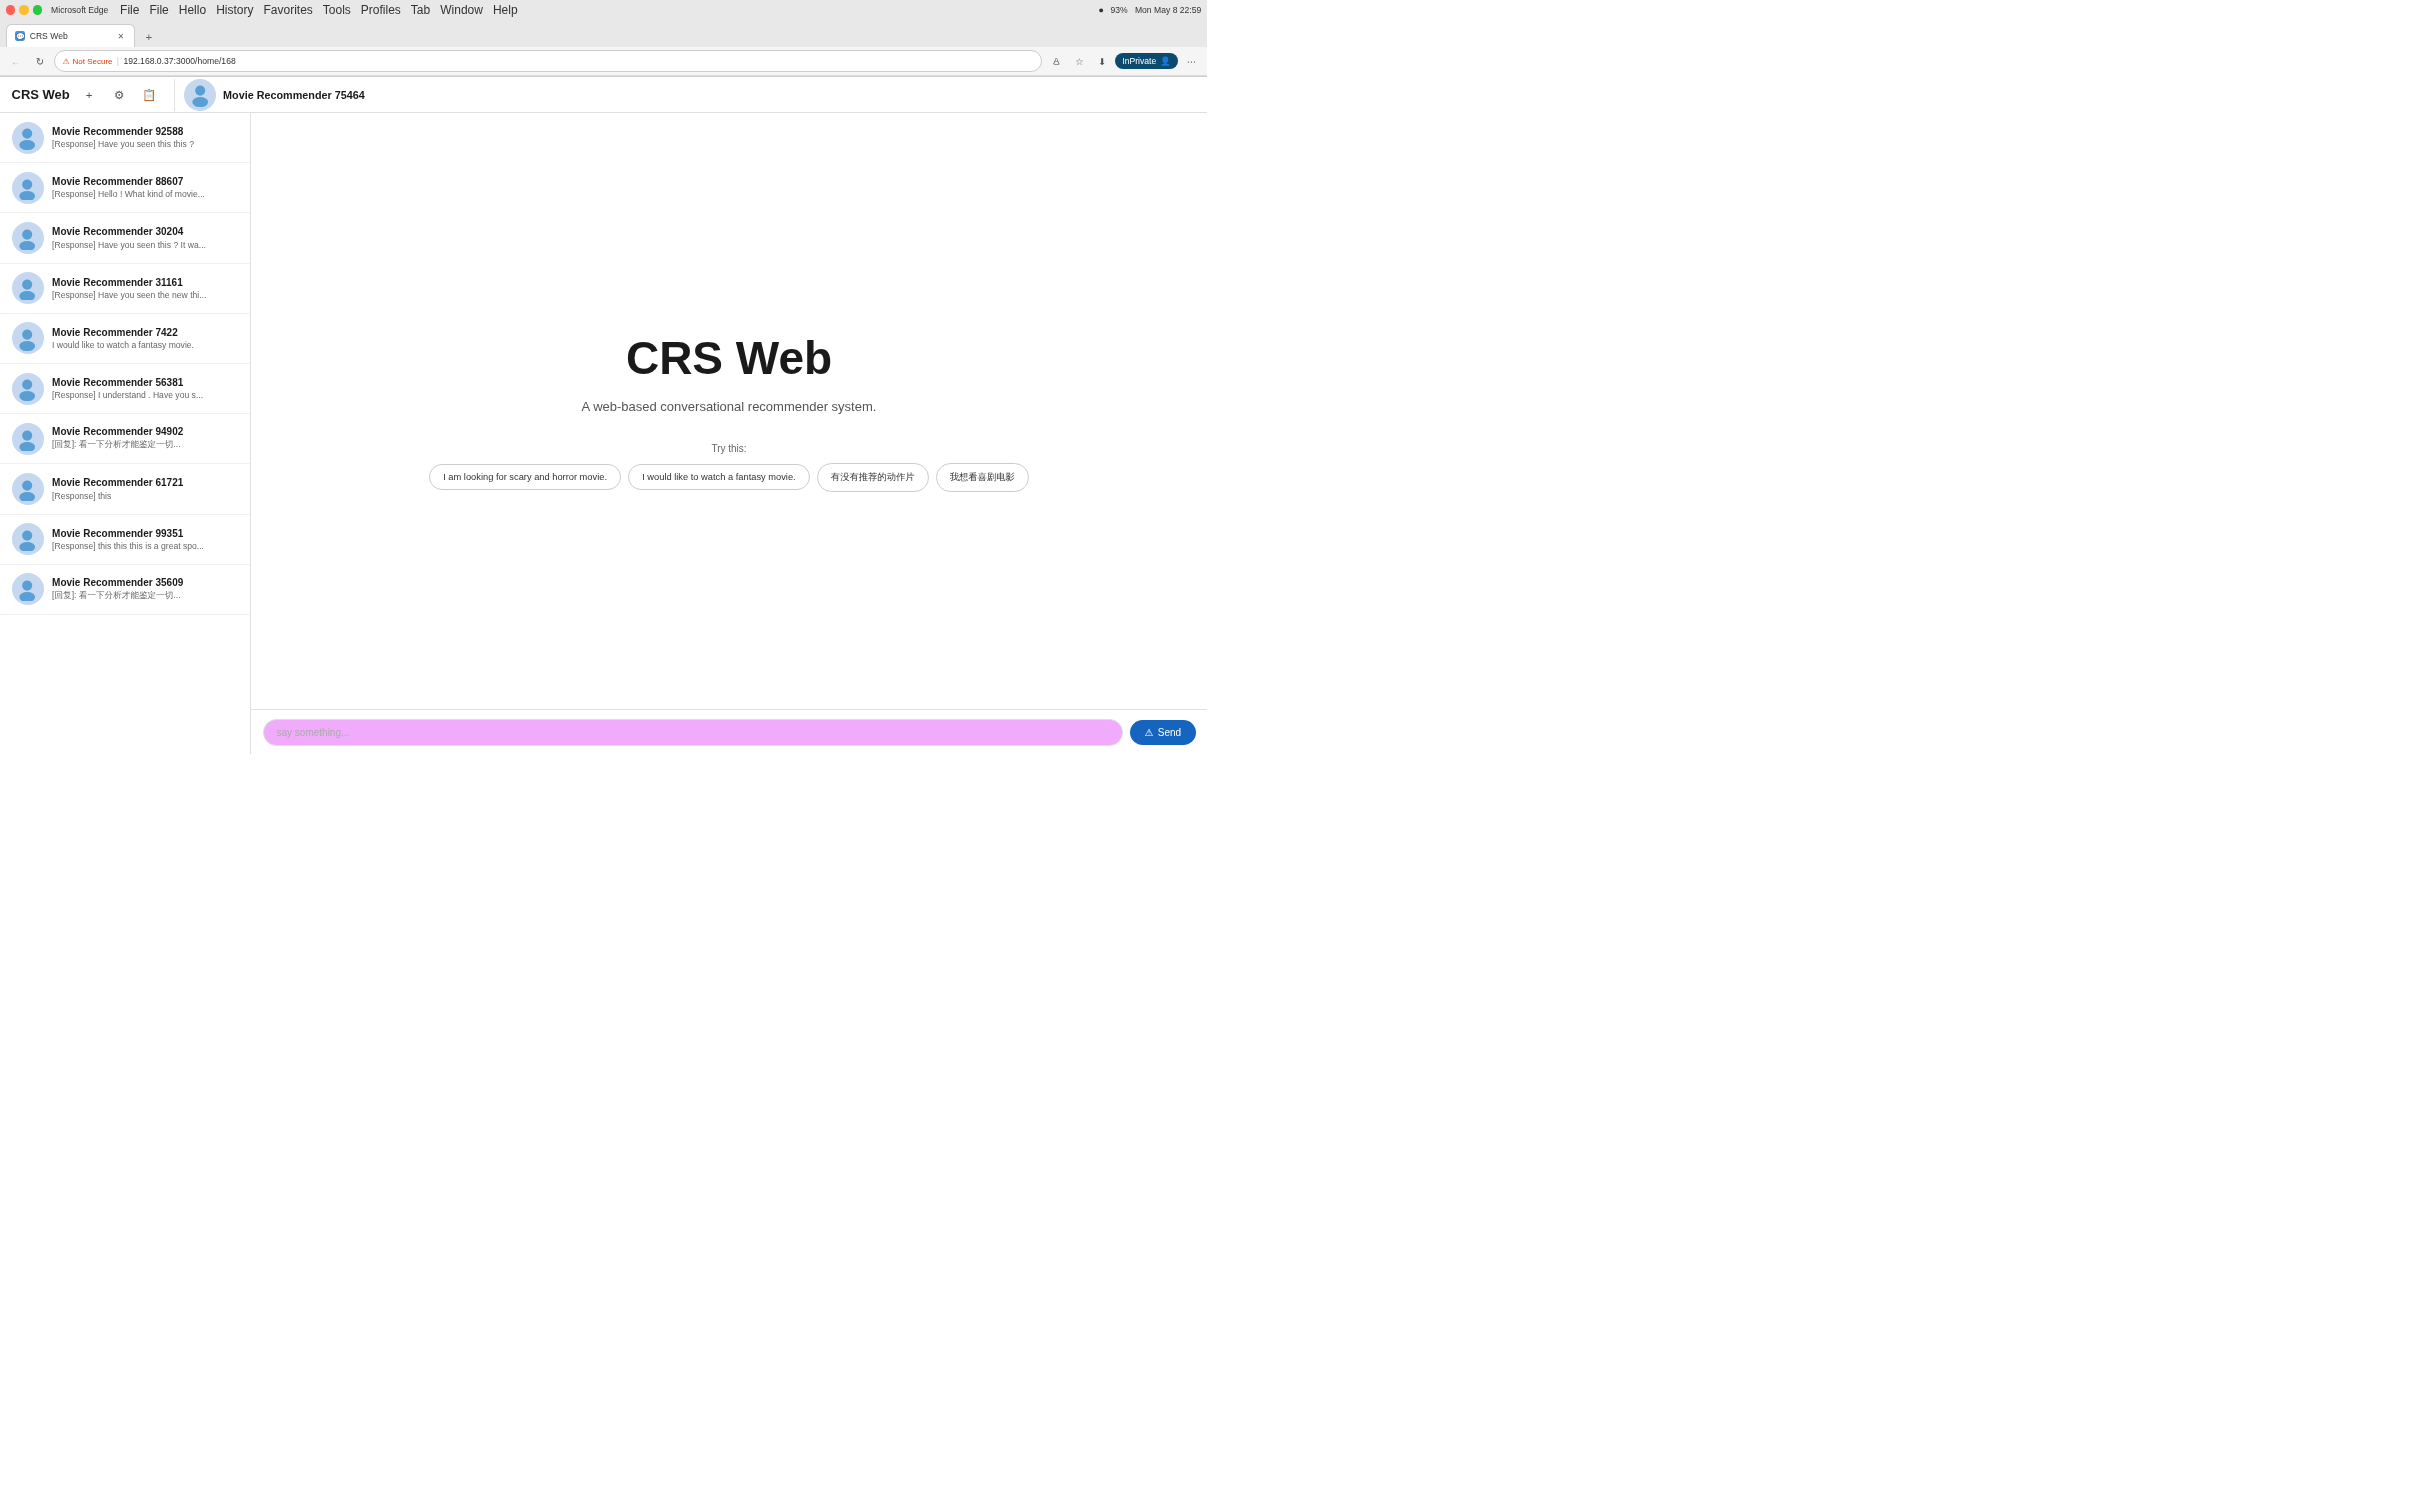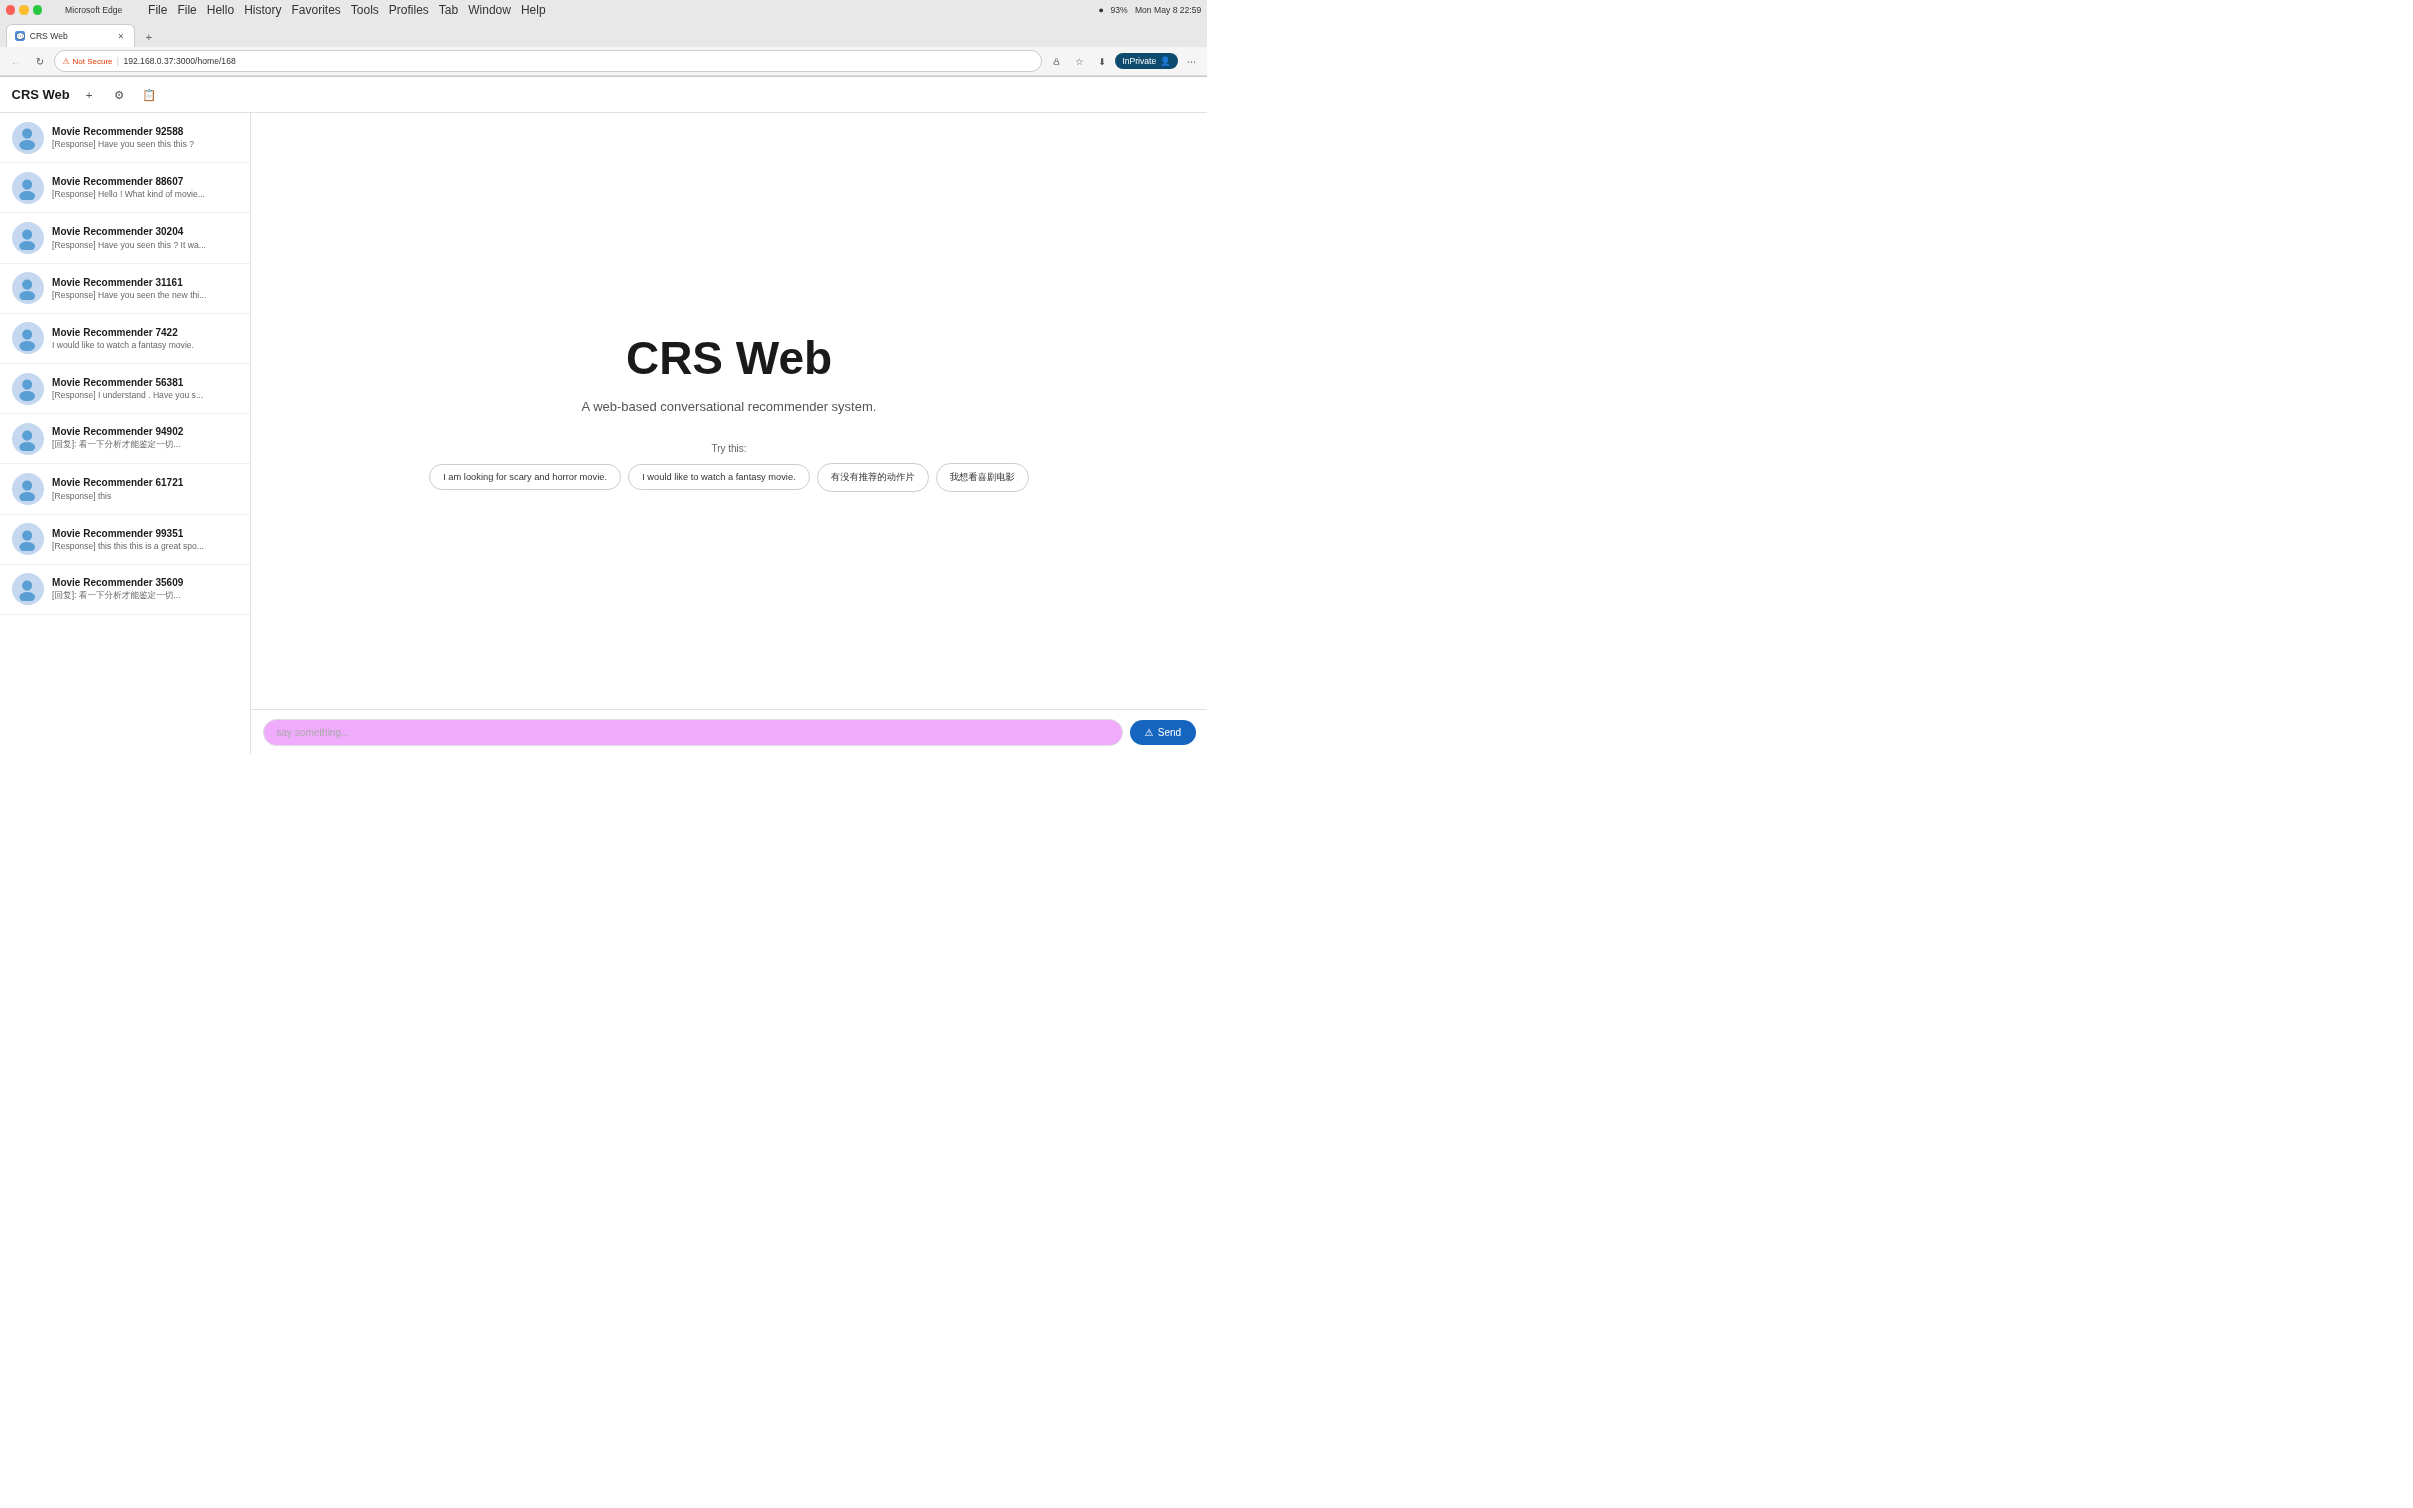--- a/index.html
+++ b/index.html
@@ -5,21 +5,21 @@
     * { margin: 0; padding: 0; box-sizing: border-box; }
     body { font-family: -apple-system, BlinkMacSystemFont, 'Segoe UI', sans-serif; background: #fff; width: 1207px; height: 754px; overflow: hidden; transform-origin: top left; }
 
     
     .titlebar {
       height: 20px;
       background: #e8e8e8;
       display: flex;
       align-items: center;
       padding: 0 5.7px;
-      gap: 20px;
+      gap: 6px;
       user-select: none;
     }
     .traffic-lights { display: flex; gap: 4.3px; align-items: center; }
     .traffic-light { width: 9.3px; height: 9.3px; border-radius: 50%; cursor: pointer; }
     .tl-close { background: #ff5f57; }
     .tl-min { background: #febc2e; }
     .tl-max { background: #28c840; }
     .titlebar-appname { font-size: 8.6px; color: #333; font-weight: 500; margin-left: 2.9px; }
     .titlebar-menu { display: flex; gap: 10px; margin-left: 5.7px; }
     .titlebar-menu span { font-size: 12px; color: #333; cursor: pointer; }
@@ -316,20 +316,29 @@
       <button class="nav-action-btn">⋯</button>
     </div>
   </div>
 </div>
 
 <div class="app-header">
   <span class="app-title">CRS Web</span>
   <button class="app-header-btn">+</button>
   <button class="app-header-btn">⚙</button>
   <button class="app-header-btn">📋</button>
+  <div class="current-chat-header">
+    <div class="avatar">
+      <svg viewBox="0 0 34 34" fill="none" xmlns="http://www.w3.org/2000/svg">
+        <circle cx="17" cy="12" r="7" fill="#5a9fd4"></circle>
+        <ellipse cx="17" cy="28" rx="11" ry="7" fill="#5a9fd4"></ellipse>
+      </svg>
+    </div>
+    <span style="font-size:10.8px;font-weight:600;color:#1a1a1a;">Movie Recommender 75464</span>
+  </div>
 </div>
 
 <div class="main-layout">
 
   <div class="sidebar">
 
   <div class="chat-item">
     <div class="avatar">
       <svg viewBox="0 0 34 34" fill="none" xmlns="http://www.w3.org/2000/svg">
         <circle cx="17" cy="12" r="7" fill="#5a9fd4"></circle>

